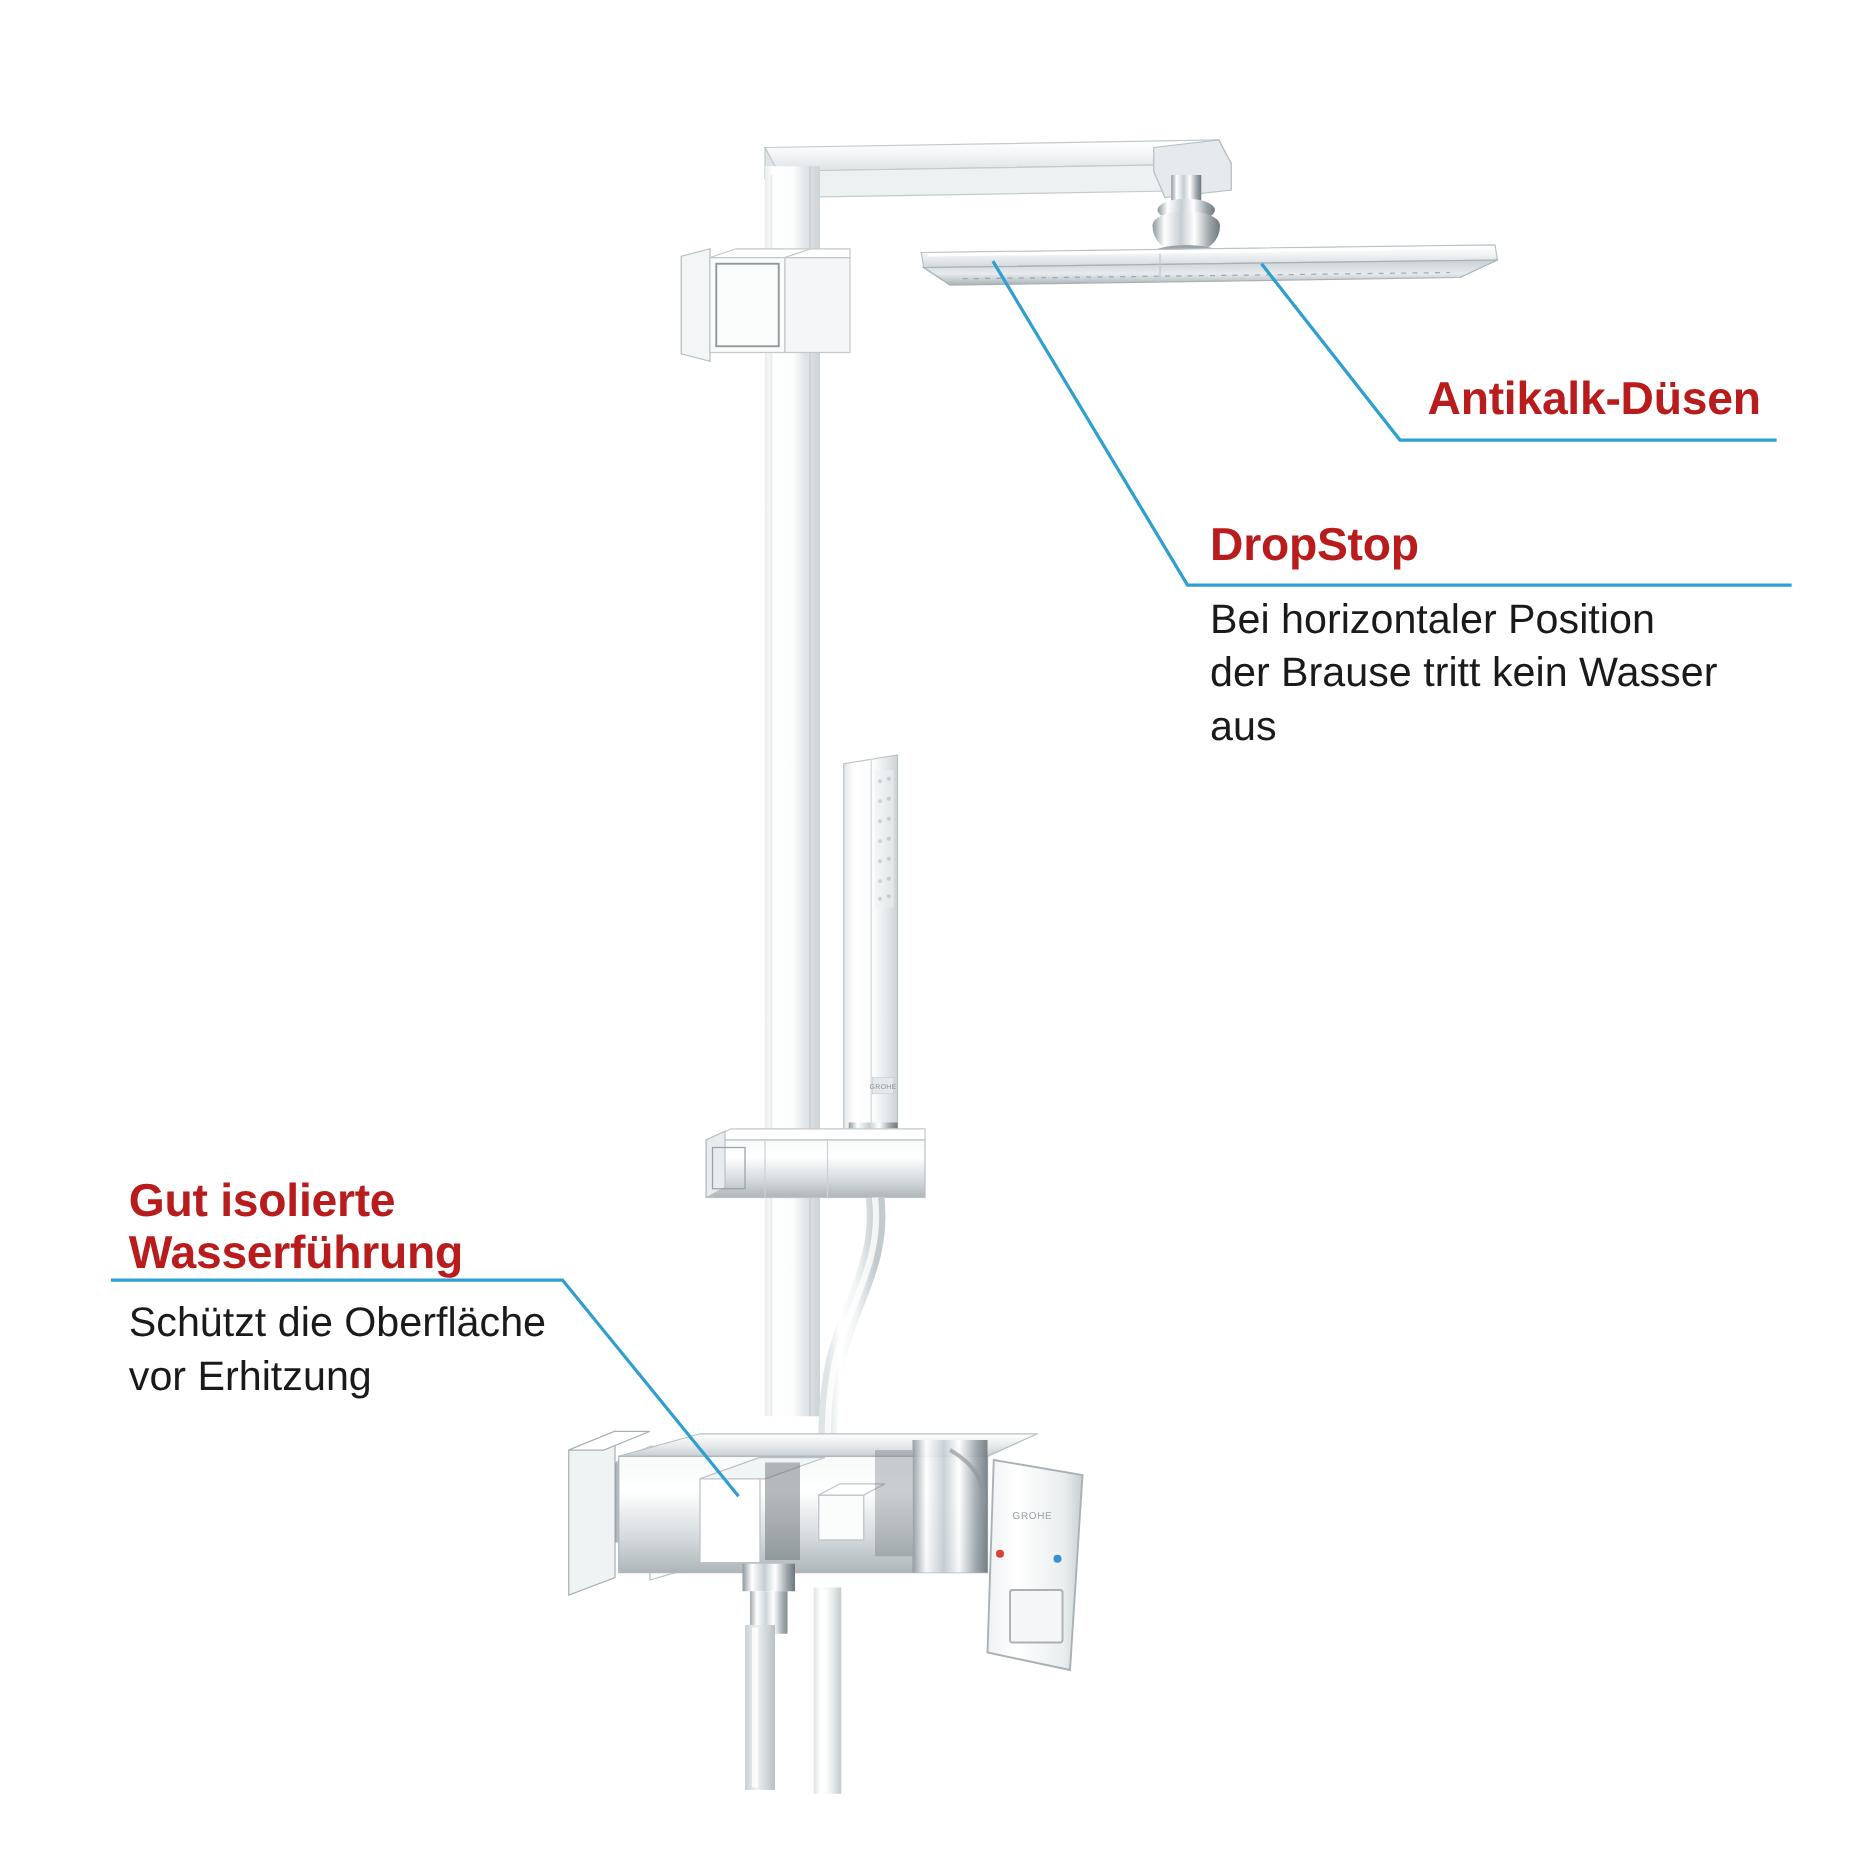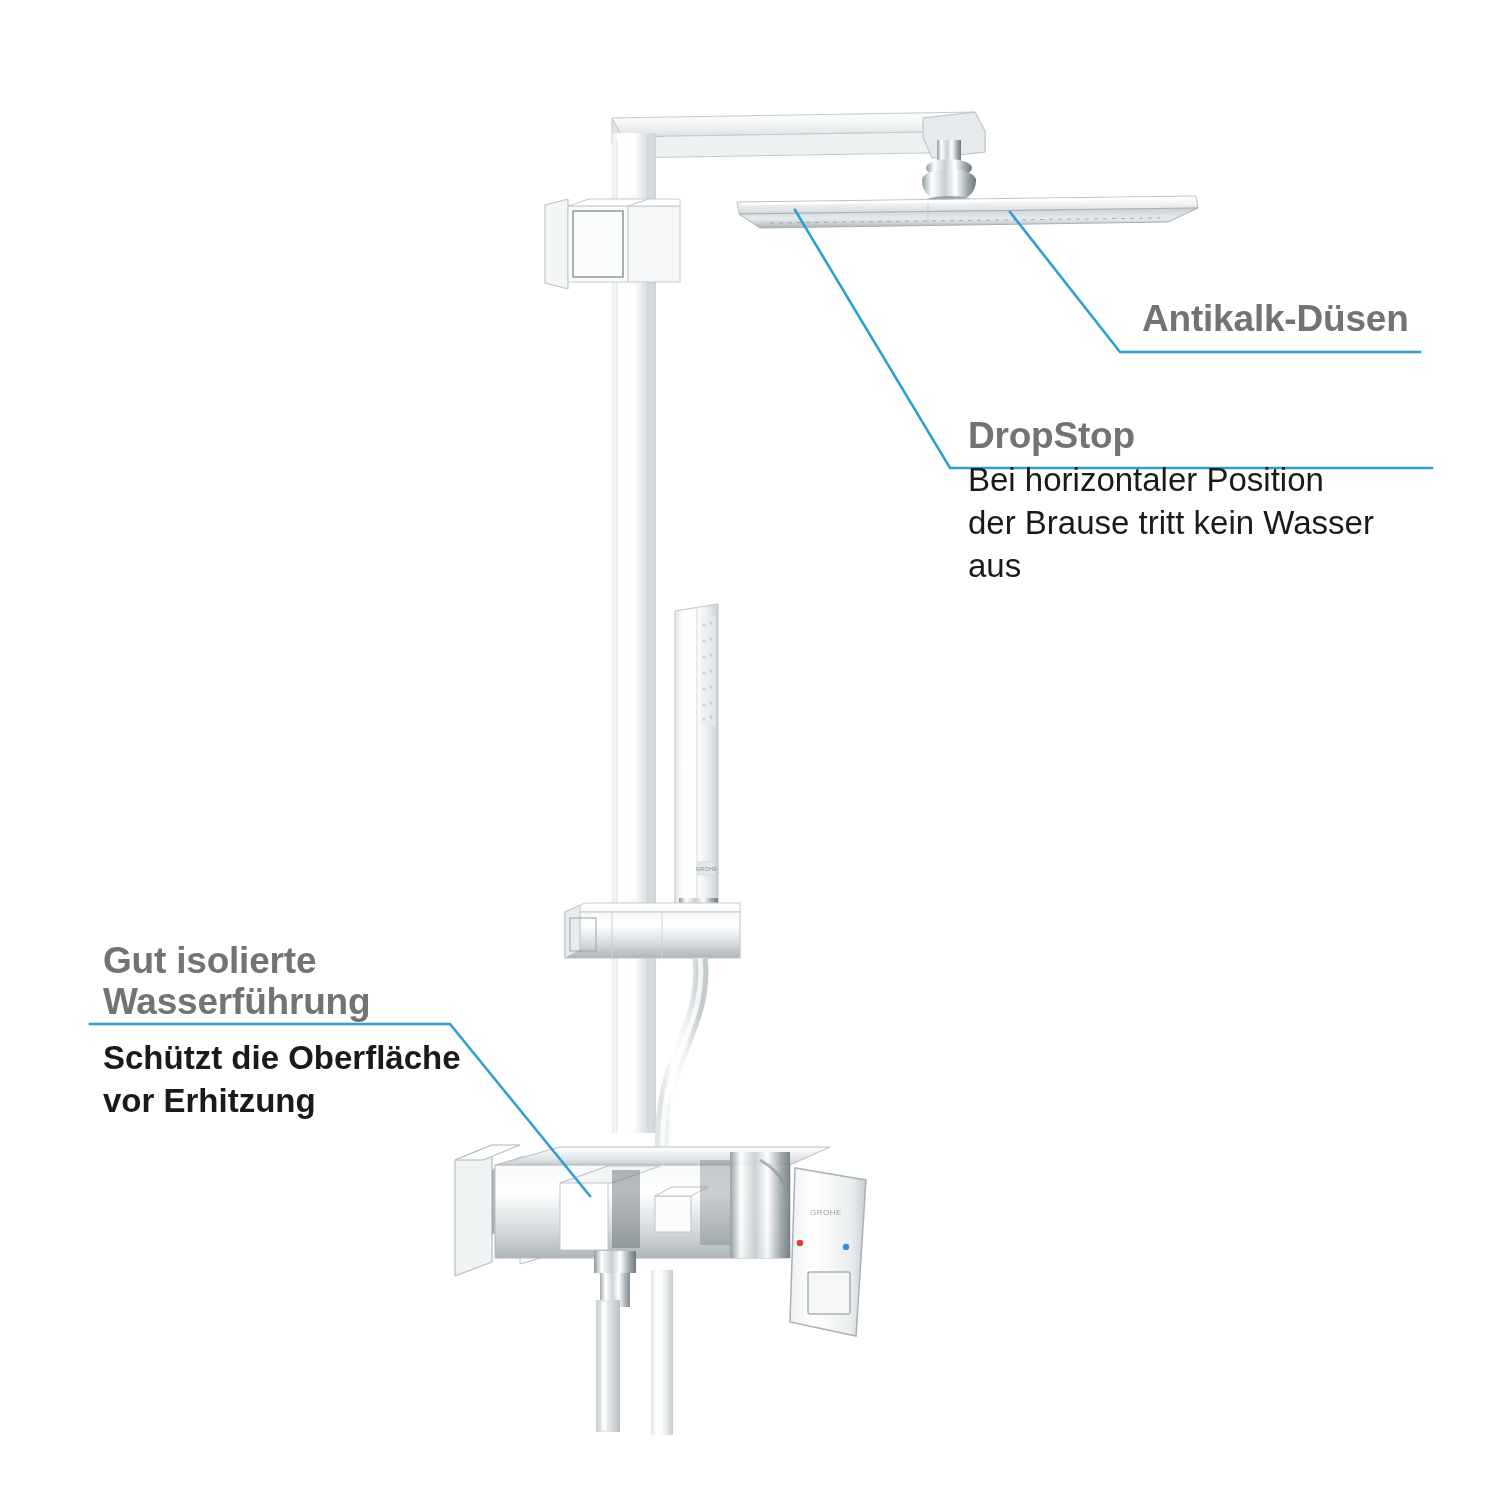--- a/index.html
+++ b/index.html
@@ -13,42 +13,42 @@
     height: 1500px;
     background: #ffffff;
     overflow: hidden;
     font-family: "Liberation Sans", sans-serif;
   }
 
   
   .callout { position: absolute; }
   .callout-title {
     font-weight: bold;
-    color: #737373;
+    color: #b91c1c;
     line-height: 1.12;
     white-space: pre-line;
     letter-spacing: -0.2px;
   }
   .callout-body {
     color: #1a1a1a;
     line-height: 1.30;
     white-space: pre-line;
     font-weight: 400;
   }
 
   #callout-antikalk { left: 1142px; top: 298px; }
   #callout-antikalk .callout-title { font-size: 37px; }
 
   #callout-dropstop { left: 968px; top: 415px; }
   #callout-dropstop .callout-title { font-size: 37px; }
-  #callout-dropstop .callout-body { font-size: 33px; margin-top: 3px; }
+  #callout-dropstop .callout-body { font-size: 33px; margin-top: 18px; }
 
   #callout-isolierte { left: 90px; top: 940px; margin-left: 13px; }
   #callout-isolierte .callout-title { font-size: 37px; }
-  #callout-isolierte .callout-body { font-size: 33px; margin-top: 14px; font-weight: bold; }
+  #callout-isolierte .callout-body { font-size: 33px; margin-top: 14px; }
 
   
   #leaders, #product {
     position: absolute;
     left: 0; top: 0;
     width: 1500px; height: 1500px;
   }
   #leaders { pointer-events: none; }
 </style>
 </head>

